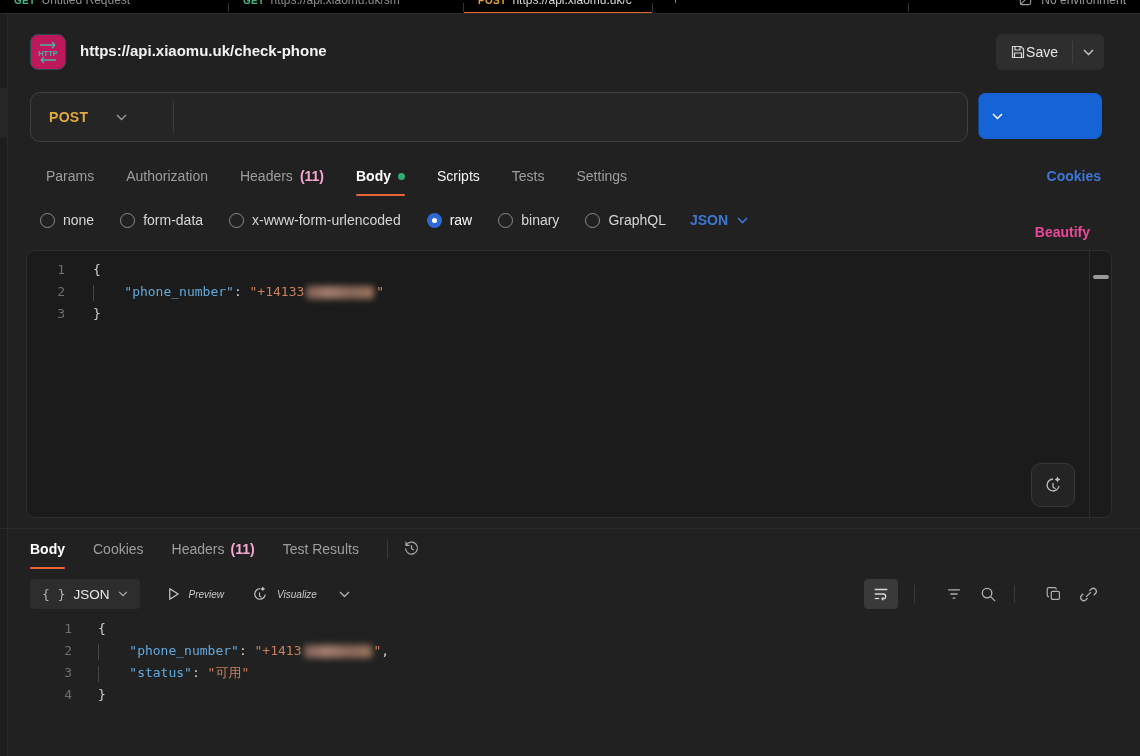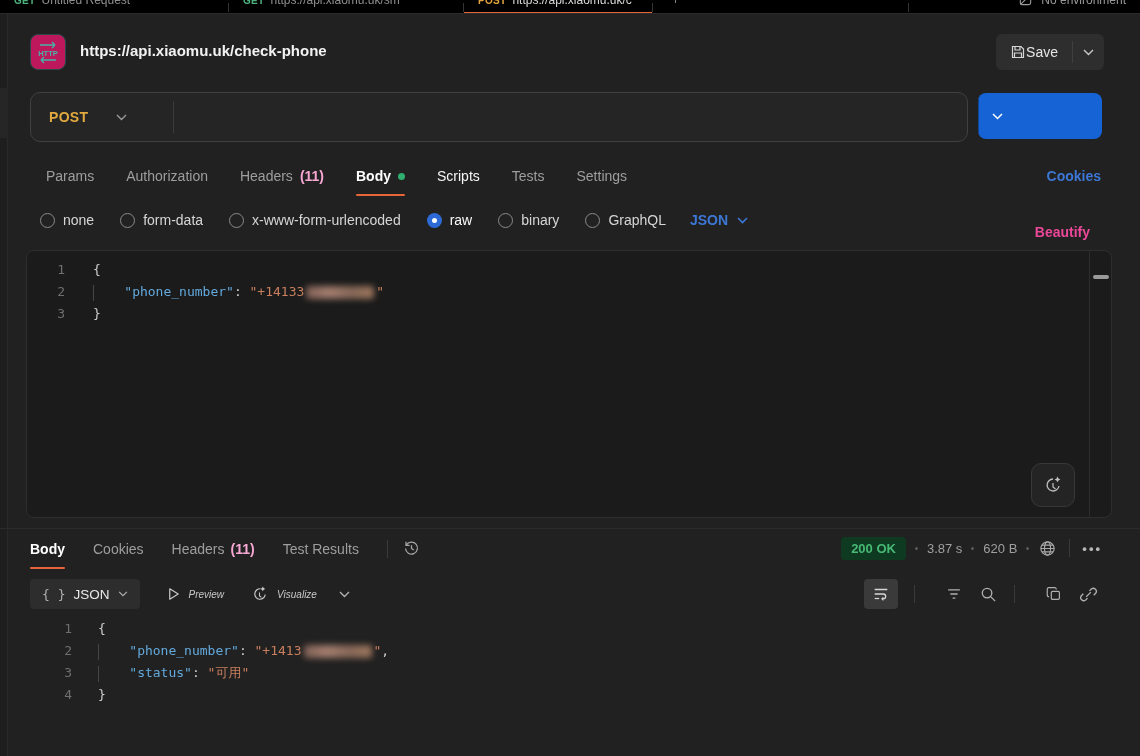--- a/index.html
+++ b/index.html
@@ -314,37 +314,20 @@
     <div class="vdiv"></div>
     <div class="icon-btn">
       <svg width="19" height="19" viewBox="0 0 20 20" fill="none" stroke="#a8a8a8" stroke-width="1.3">
         <path d="M4.5 6.5A6.3 6.3 0 1 1 3.7 10"></path>
         <path d="M4.2 2.8v3.8H8"></path>
         <path d="M10 6.5V10l2.4 1.6"></path>
       </svg>
     </div>
   </div>
 
-  <div class="meta">
-    <span class="status-pill">200 OK</span>
-    <span class="meta-dot"></span>
-    <span class="meta-txt">3.87 s</span>
-    <span class="meta-dot"></span>
-    <span class="meta-txt">620 B</span>
-    <span class="meta-dot"></span>
-    <span class="icon-btn">
-      <svg width="19" height="19" viewBox="0 0 20 20" fill="none" stroke="#a8a8a8" stroke-width="1.2">
-        <circle cx="10" cy="10" r="7"></circle>
-          <ellipse cx="10" cy="10" rx="3.2" ry="7"></ellipse>
-          <path d="M3 10h14M4 6.5h12M4 13.5h12"></path>
-      </svg>
-    </span>
-    <span class="vdiv"></span>
-    <span class="dots3">•••</span>
-  </div>
 
   <div class="rtools">
     <div class="chip">
       <span class="braces">{ }</span>
       <span class="chip-label">JSON</span>
       <svg width="10" height="6" viewBox="0 0 11 7" fill="none" stroke="#b0b0b0" stroke-width="1.4">
           <path d="M1 1l4.5 4.5L10 1"></path>
         </svg>
     </div>
     <div class="tool-item">

